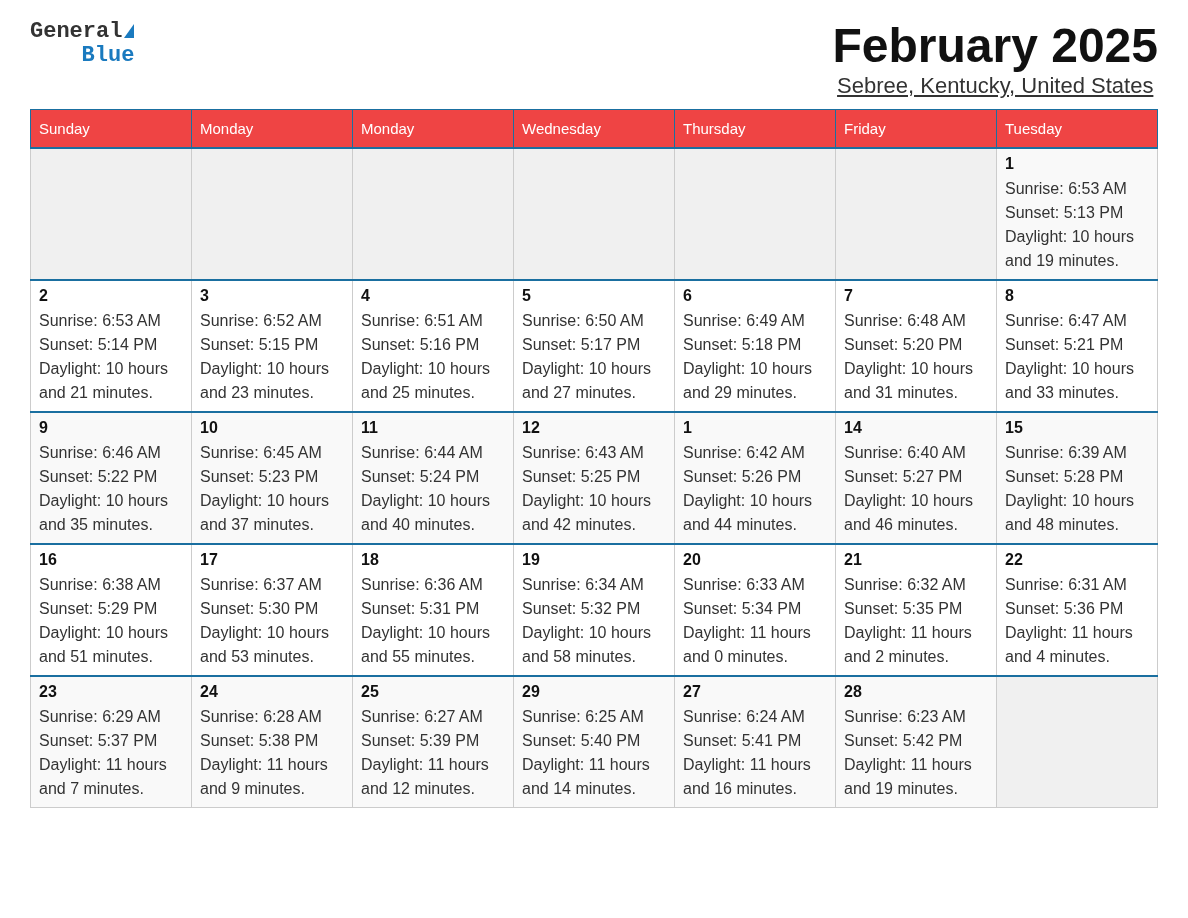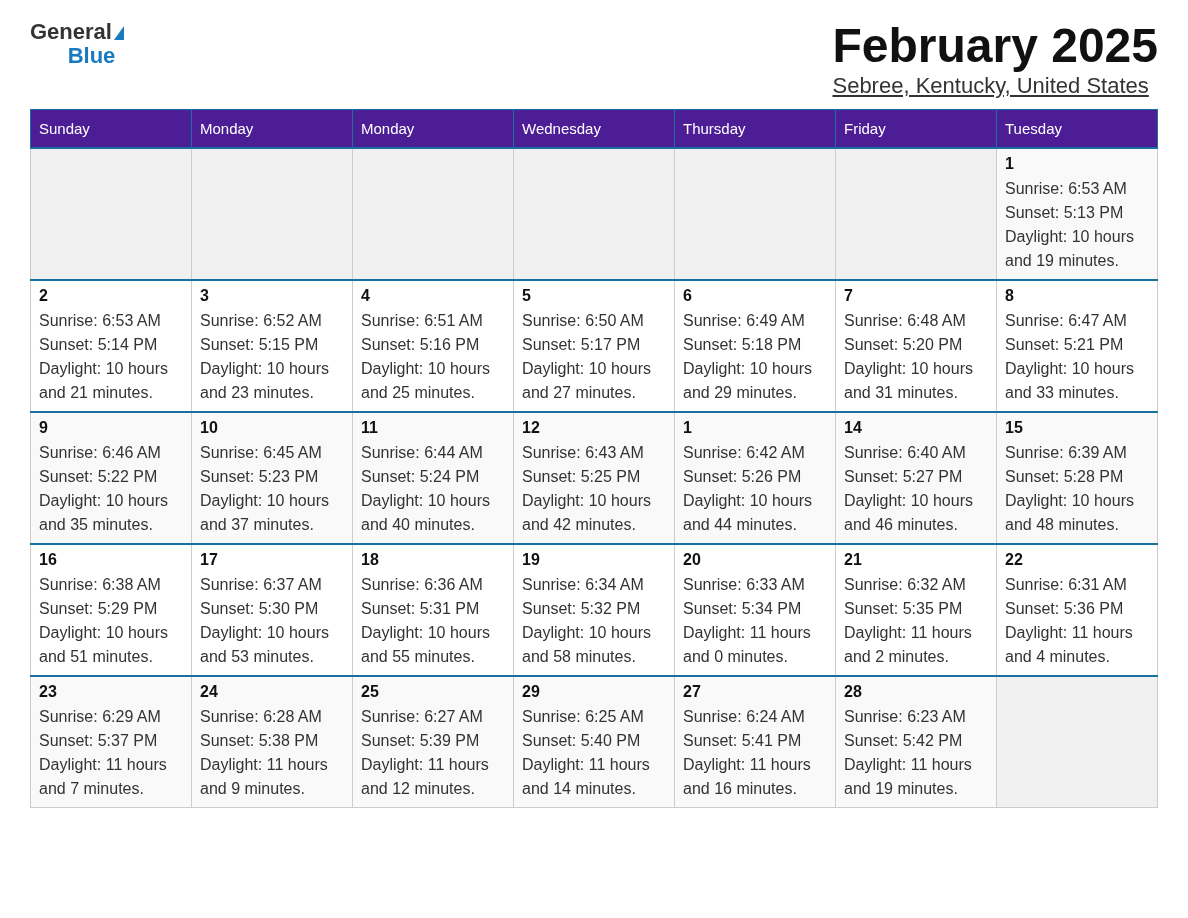--- a/index.html
+++ b/index.html
@@ -11,58 +11,59 @@
     }
     .header {
       display: flex;
       justify-content: space-between;
       align-items: flex-start;
       margin-bottom: 10px;
     }
     .logo {
       display: flex;
       flex-direction: column;
-      align-items: center;
+      align-items: flex-end;
       font-size: 22px;
       font-weight: bold;
       line-height: 1.1;
+      font-family: Liberation Mono, monospace;
     }
     .logo-general { color: #333; }
     .logo-blue { color: #1a7abf; margin-left: 29px; }
     .logo-triangle {
       display: inline-block;
       width: 0;
       height: 0;
       border-left: 10px solid transparent;
       border-bottom: 14px solid #1a7abf;
       margin-left: 2px;
       vertical-align: middle;
     }
     .title-block {
-      text-align: left;
+      text-align: center;
     }
     .title-block h1 {
       font-size: 48px;
       font-weight: bold;
       color: #111;
       line-height: 1.1;
     }
     .title-block h2 {
       font-size: 22px;
       font-weight: normal;
       color: #333;
       text-decoration: underline;
     }
     table {
       width: 100%;
       border-collapse: collapse;
       table-layout: fixed;
     }
     thead tr th {
-      background-color: #4c1d95;
+      background-color: #ef4444;
       color: #fff;
       padding: 10px 8px;
       font-size: 15px;
       font-weight: normal;
       text-align: left;
       border: 1px solid #1a6fa0;
     }
     tbody tr td {
       vertical-align: top;
       padding: 6px 8px;

